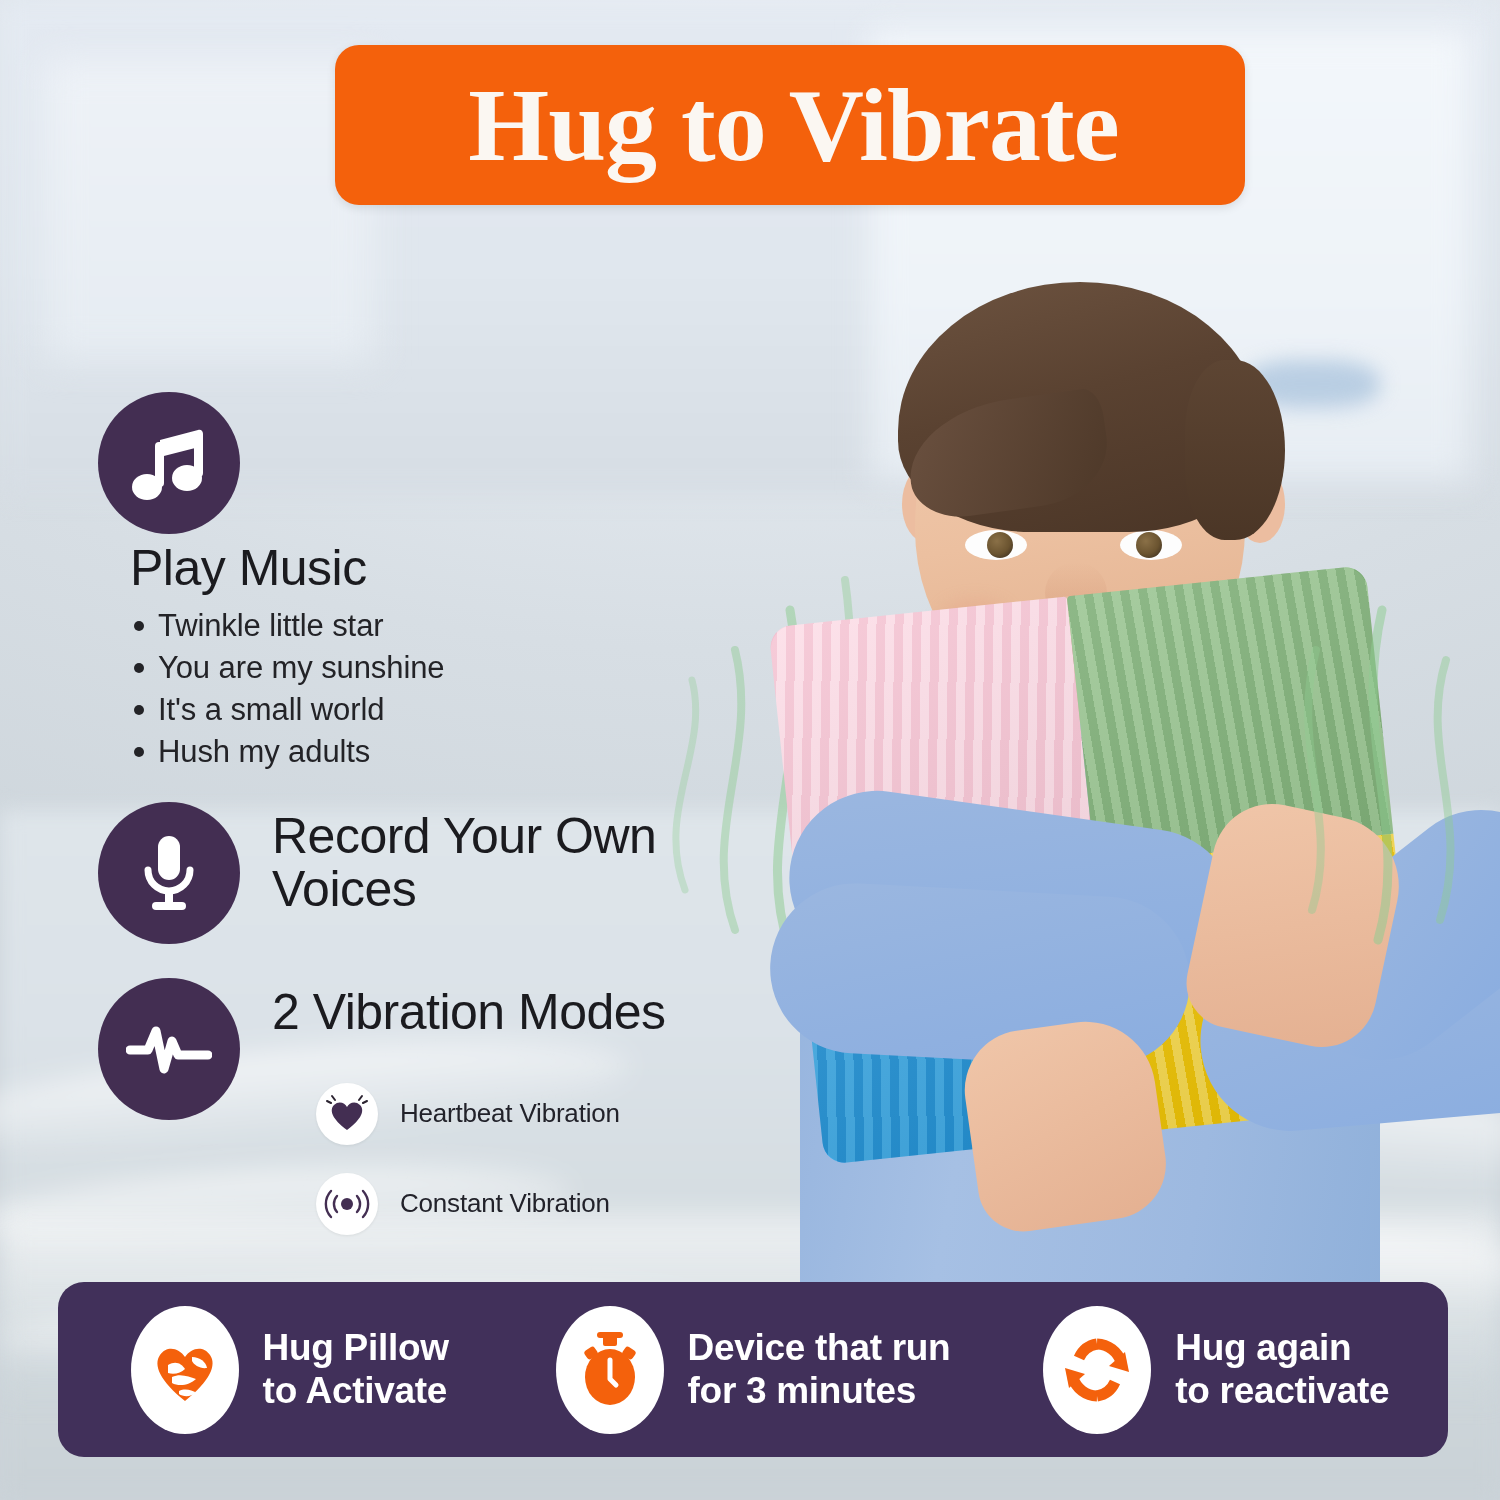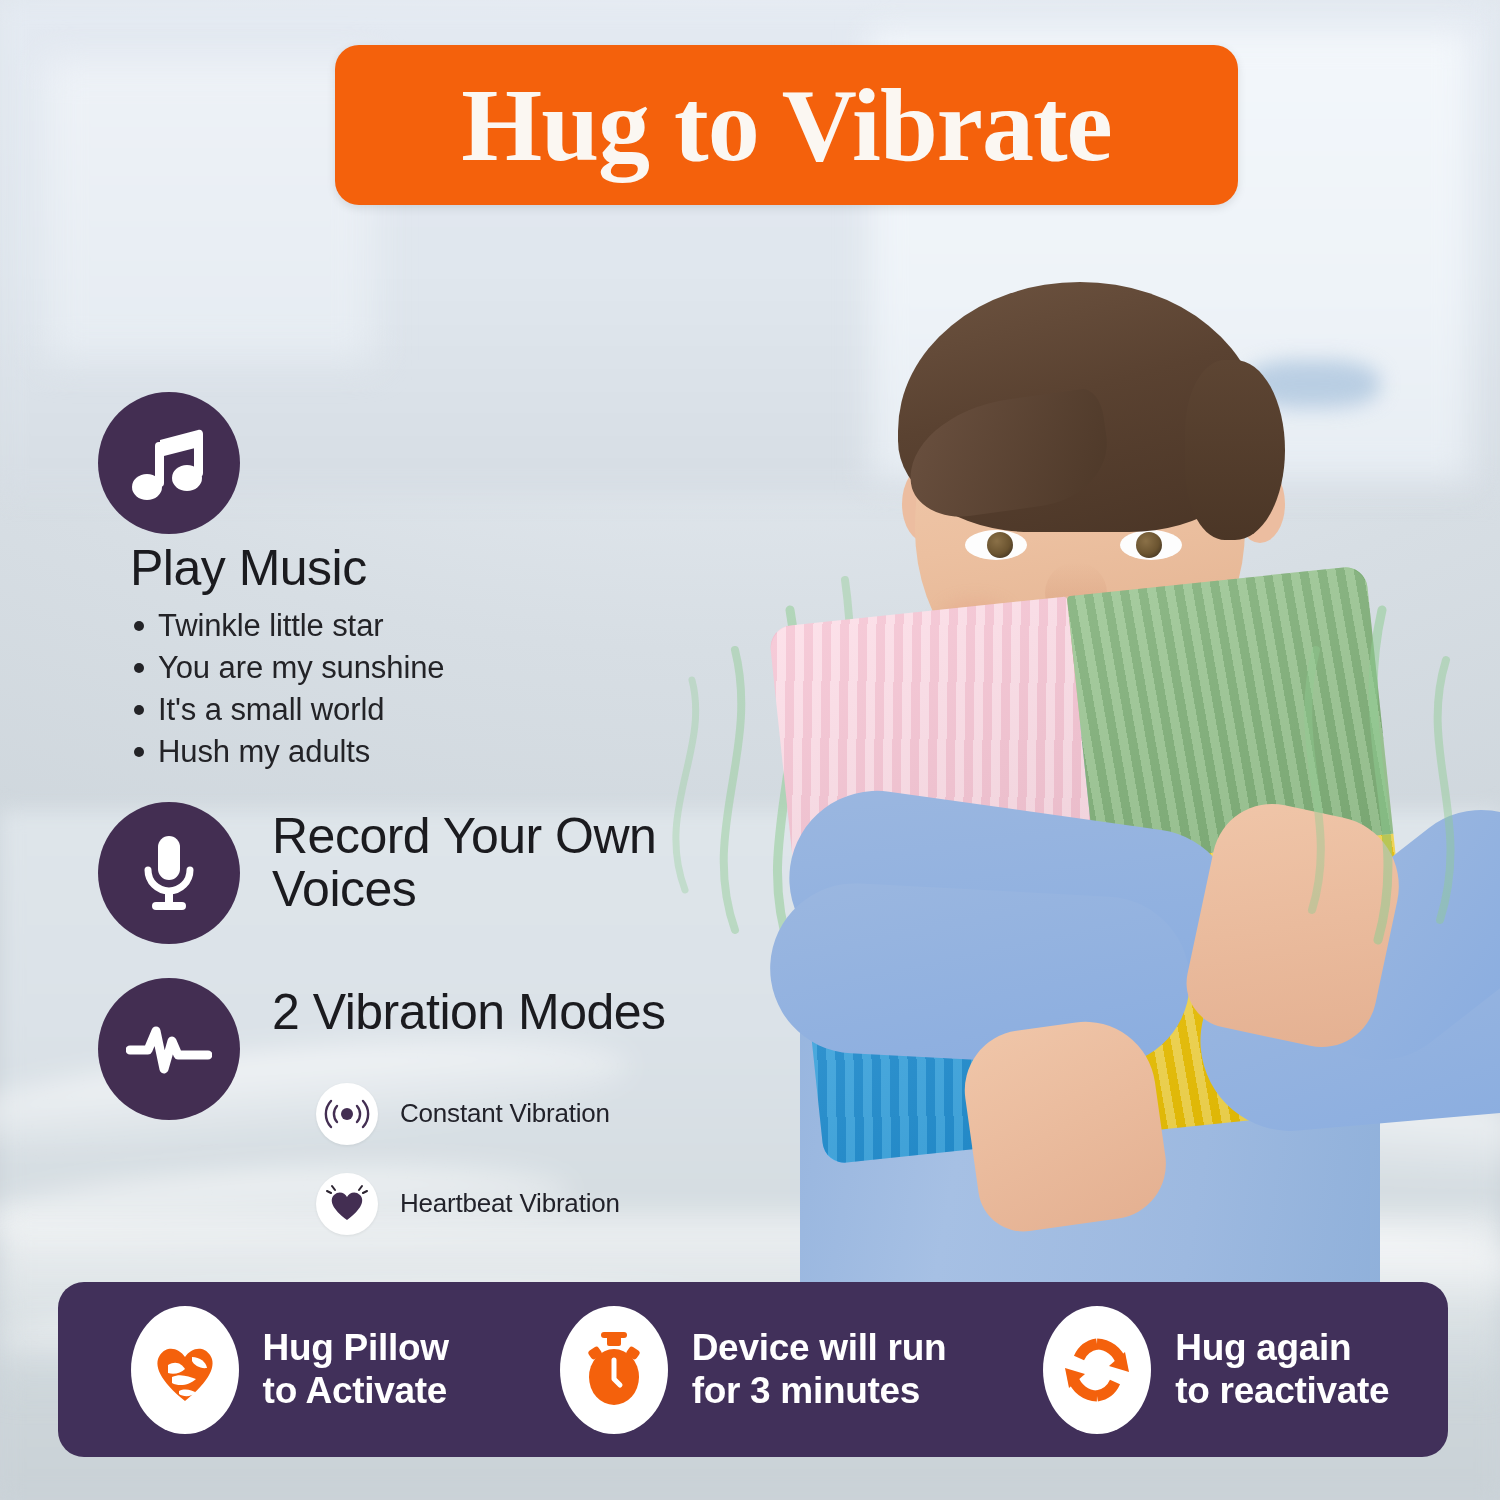--- a/index.html
+++ b/index.html
@@ -28,21 +28,21 @@
   .f2{left:-2%;top:78%;width:40%;height:5%;transform:rotate(-3deg);}
   .f3{left:0%;top:86%;width:48%;height:5%;transform:rotate(-2deg);}
   .f4{left:62%;top:72%;width:44%;height:6%;transform:rotate(4deg);}
   .f5{left:66%;top:82%;width:40%;height:5%;transform:rotate(2deg);}
   .bg-edge{position:absolute;left:0;bottom:7%;width:100%;height:12%;
       background:linear-gradient(180deg,rgba(255,255,255,.55),rgba(200,210,216,.25));filter:blur(14px);}
 
   
   .title-band{position:absolute;left:335px;top:45px;width:903px;height:160px;
       background:#F4610C;border-radius:24px;display:flex;align-items:center;justify-content:center;
-      box-shadow:0 3px 10px rgba(0,0,0,.10);}
+      box-shadow:0 3px 10px rgba(0,0,0,.10);padding-left:7px;}
   .title-text{color:#FBF7F2;font-family:"Liberation Serif",serif;font-weight:700;
       font-size:104px;line-height:1;letter-spacing:-1px;white-space:nowrap;}
   .subtitle-band{position:absolute;left:368px;top:205px;width:837px;height:78px;
       background:#41305A;border-radius:0 0 22px 22px;display:flex;align-items:center;justify-content:center;}
   .subtitle-text{color:#fff;font-size:36px;font-weight:600;letter-spacing:.2px;white-space:nowrap;}
 
   
   .features{position:absolute;left:98px;top:392px;width:620px;}
   .feature{position:relative;display:flex;align-items:flex-start;}
   .fcircle{width:142px;height:142px;border-radius:50%;background:#432E52;flex:0 0 142px;
@@ -267,47 +267,47 @@
         <svg width="86" height="56" viewBox="0 0 86 56">
           <path d="M4 29 H22 L30 10 L38 48 L46 20 L52 34 H82" fill="none" stroke="#fff" stroke-width="9" stroke-linecap="round" stroke-linejoin="round"></path>
         </svg>
       </div>
       <div class="fbody">
         <div class="fhead">2 Vibration Modes</div>
 
         <div class="submodes">
           <div class="submode">
             <div class="sm-badge">
+              <svg width="42" height="40" viewBox="0 0 42 40">
+                <path d="M21 36 C 6 25, 3 16, 8 11 C 13 6, 19 9, 21 13 C 23 9, 29 6, 34 11 C 39 16, 36 25, 21 36 Z" fill="#432E52"></path>
+                <g stroke="#2b2330" stroke-width="2" stroke-linecap="round">
+                  <path d="M9 6 L6 2"></path>
+                    <path d="M5 9 L1 7"></path>
+                  <path d="M33 6 L36 2"></path>
+                    <path d="M37 9 L41 7"></path>
+                </g>
+              </svg>
+            </div>
+            <span class="sm-label">Heartbeat Vibration</span>
+          </div>
+
+          <div class="submode">
+            <div class="sm-badge">
               <svg width="46" height="38" viewBox="0 0 46 38">
                 <circle cx="23" cy="19" r="6" fill="#432E52"></circle>
                 <g fill="none" stroke="#432E52" stroke-width="2.4" stroke-linecap="round">
                   <path d="M13 11 a12 12 0 0 0 0 16"></path>
                   <path d="M33 11 a12 12 0 0 1 0 16"></path>
                   <path d="M7 6 a19 19 0 0 0 0 26"></path>
                   <path d="M39 6 a19 19 0 0 1 0 26"></path>
                 </g>
               </svg>
             </div>
             <span class="sm-label">Constant Vibration</span>
           </div>
-
-          <div class="submode">
-            <div class="sm-badge">
-              <svg width="42" height="40" viewBox="0 0 42 40">
-                <path d="M21 36 C 6 25, 3 16, 8 11 C 13 6, 19 9, 21 13 C 23 9, 29 6, 34 11 C 39 16, 36 25, 21 36 Z" fill="#432E52"></path>
-                <g stroke="#2b2330" stroke-width="2" stroke-linecap="round">
-                  <path d="M9 6 L6 2"></path>
-                    <path d="M5 9 L1 7"></path>
-                  <path d="M33 6 L36 2"></path>
-                    <path d="M37 9 L41 7"></path>
-                </g>
-              </svg>
-            </div>
-            <span class="sm-label">Heartbeat Vibration</span>
-          </div>
         </div>
       </div>
     </div>
   </div>
 
   <div class="bottom-bar">
 
     <div class="bb-item">
       <div class="bb-badge">
         <svg width="74" height="70" viewBox="0 0 74 70">
@@ -329,21 +329,21 @@
         <svg width="66" height="76" viewBox="0 0 66 76">
           <rect x="26" y="2" width="14" height="12" rx="2" fill="#F4610C"></rect>
           <rect x="20" y="0" width="26" height="6" rx="3" fill="#F4610C"></rect>
           <rect x="8" y="16" width="12" height="10" rx="3" fill="#F4610C" transform="rotate(-35 14 21)"></rect>
           <rect x="46" y="16" width="12" height="10" rx="3" fill="#F4610C" transform="rotate(35 52 21)"></rect>
           <ellipse cx="33" cy="45" rx="25" ry="28" fill="#F4610C"></ellipse>
           <path d="M33 28 L33 47 L39 53" fill="none" stroke="#fff" stroke-width="5" stroke-linecap="round" stroke-linejoin="round"></path>
         </svg>
       </div>
       <div class="bb-text">
-        <div>Device will run</div>
+        <div>Device that run</div>
         <div>for 3 minutes</div>
       </div>
     </div>
 
     <div class="bb-item">
       <div class="bb-badge">
         <svg width="72" height="72" viewBox="0 0 72 72">
           <path d="M36 10 A26 26 0 0 1 60 28" fill="none" stroke="#F4610C" stroke-width="11" stroke-linecap="butt"></path>
           <polygon points="64,18 68,38 48,32" fill="#F4610C"></polygon>
           <path d="M36 62 A26 26 0 0 1 12 44" fill="none" stroke="#F4610C" stroke-width="11" stroke-linecap="butt"></path>

